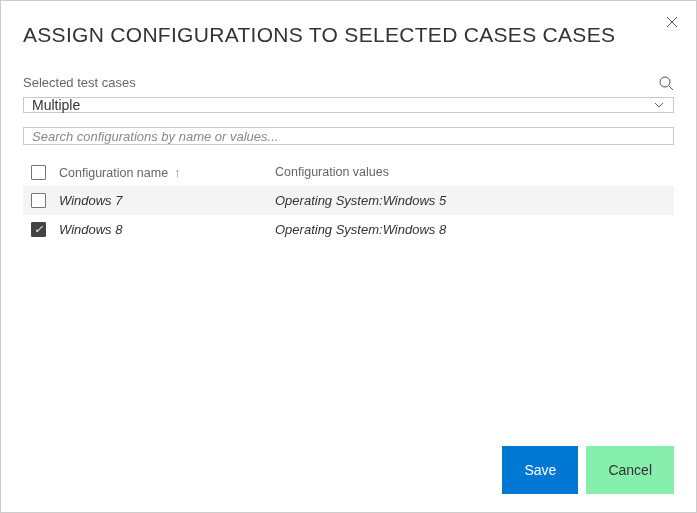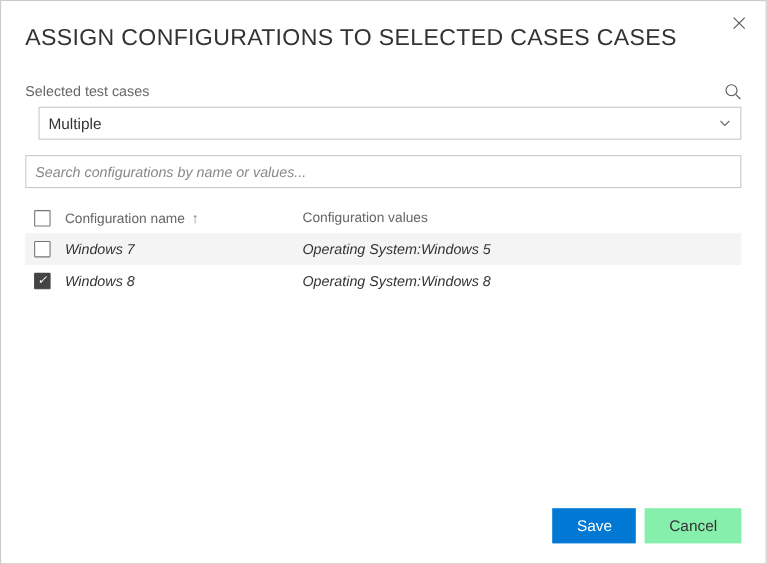--- a/index.html
+++ b/index.html
@@ -11,36 +11,36 @@
       height: 513px;
       position: relative;
       border: 1px solid #ccc;
     }
     .dialog { padding: 22px 22px 0 22px; height: 100%; display: flex; flex-direction: column; }
     .close-btn { position: absolute; top: 10px; right: 14px; cursor: pointer; color: #555; font-size: 15px; line-height: 1; background: none; border: none; padding: 4px; }
     .title { font-size: 21px; font-weight: 300; letter-spacing: 0.3px; color: #333; margin-bottom: 28px; }
     .selected-row { display: flex; align-items: flex-start; justify-content: space-between; margin-bottom: 6px; }
     .selected-label { font-size: 13px; color: #666; }
     .search-icon { width: 16px; height: 16px; cursor: pointer; color: #555; }
-    .dropdown { border: 1px solid #c8c8c8; height: 30px; display: flex; align-items: center; justify-content: space-between; padding: 0 8px; font-size: 14px; cursor: pointer; margin-bottom: 14px; margin-left: 12px; }
+    .dropdown { border: 1px solid #c8c8c8; height: 16px; display: flex; align-items: center; justify-content: space-between; padding: 0 8px; font-size: 14px; cursor: pointer; margin-bottom: 14px; }
     .chevron { color: #666; }
-    .search-box { border: 1px solid #c8c8c8; height: 30px; width: 100%; padding: 0 8px; font-size: 13px; font-style: italic; color: #333; margin-bottom: 14px; outline: none; }
+    .search-box { border: 1px solid #c8c8c8; height: 18px; width: 100%; padding: 0 8px; font-size: 13px; font-style: italic; color: #333; margin-bottom: 14px; outline: none; }
     .search-box::placeholder { color: #888; font-style: italic; }
     .table-header { display: flex; align-items: flex-start; padding: 6px 4px; font-size: 12.5px; color: #666; gap: 0; }
     .col-check { width: 32px; display: flex; align-items: center; justify-content: flex-start; padding-left: 4px; }
     .col-name { width: 216px; display: flex; align-items: center; gap: 6px; }
     .col-values { flex: 1; }
     .sort-arrow { color: #888; font-size: 13px; }
     .row { display: flex; align-items: center; padding: 7px 4px; font-size: 13px; color: #333; font-style: italic; }
     .row.highlight { background: #f4f4f4; }
     .checkbox { width: 15px; height: 15px; border: 1px solid #767676; background: #fff; cursor: pointer; display: inline-flex; align-items: center; justify-content: center; border-radius: 1px; }
     .checkbox.checked { background: #444; border-color: #444; }
     .checkmark { color: #fff; font-size: 11px; line-height: 1; }
     .footer { margin-top: auto; padding: 14px 0 18px 0; display: flex; justify-content: flex-end; gap: 8px; }
-    .btn { height: 32px; padding: 0 22px; font-size: 14px; border: none; cursor: pointer; }
+    .btn { height: 48px; padding: 0 22px; font-size: 14px; border: none; cursor: pointer; }
     .btn-primary { background: #0078d4; color: #fff; }
     .btn-secondary { background: #86efac; color: #333; }
     .spacer { flex: 1; }
   </style>
 </head>
 <body>
 
 <div class="dialog">
 
   <button class="close-btn">

